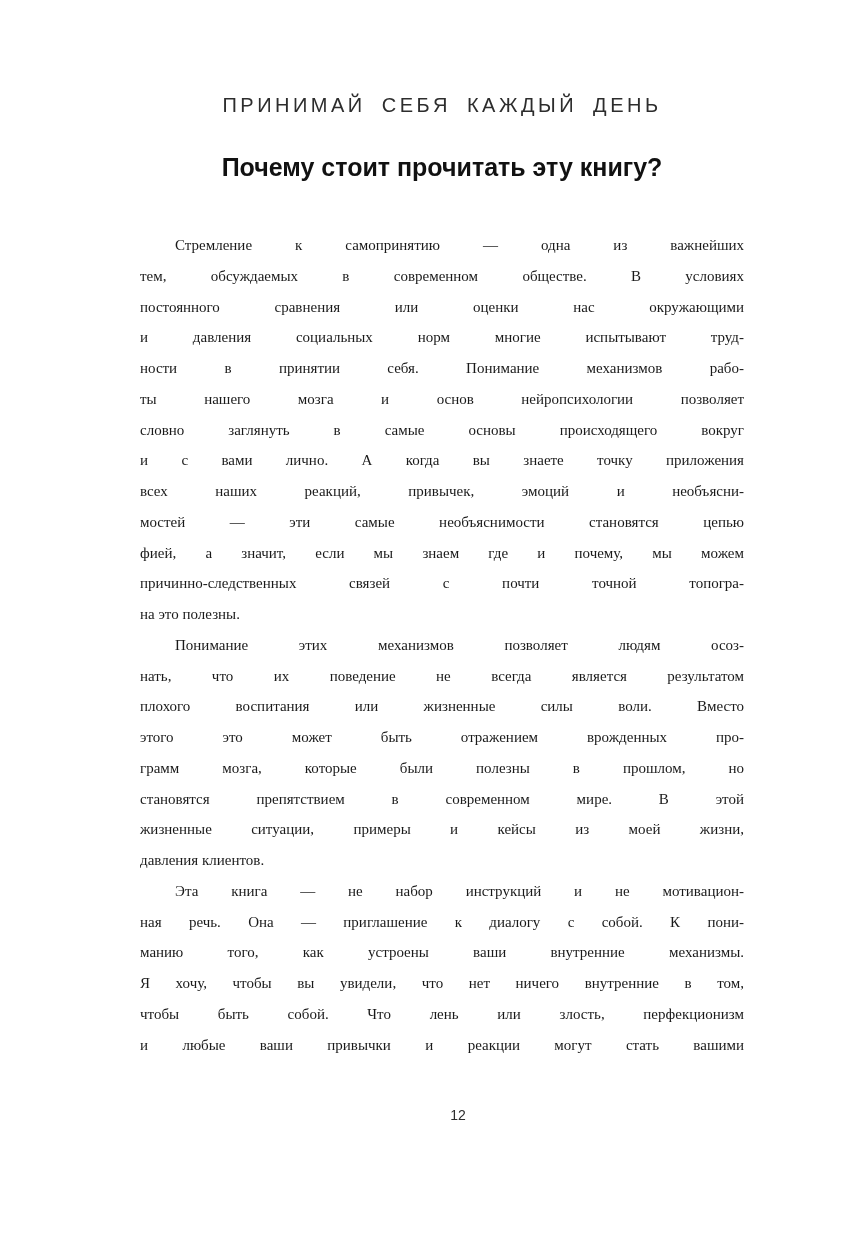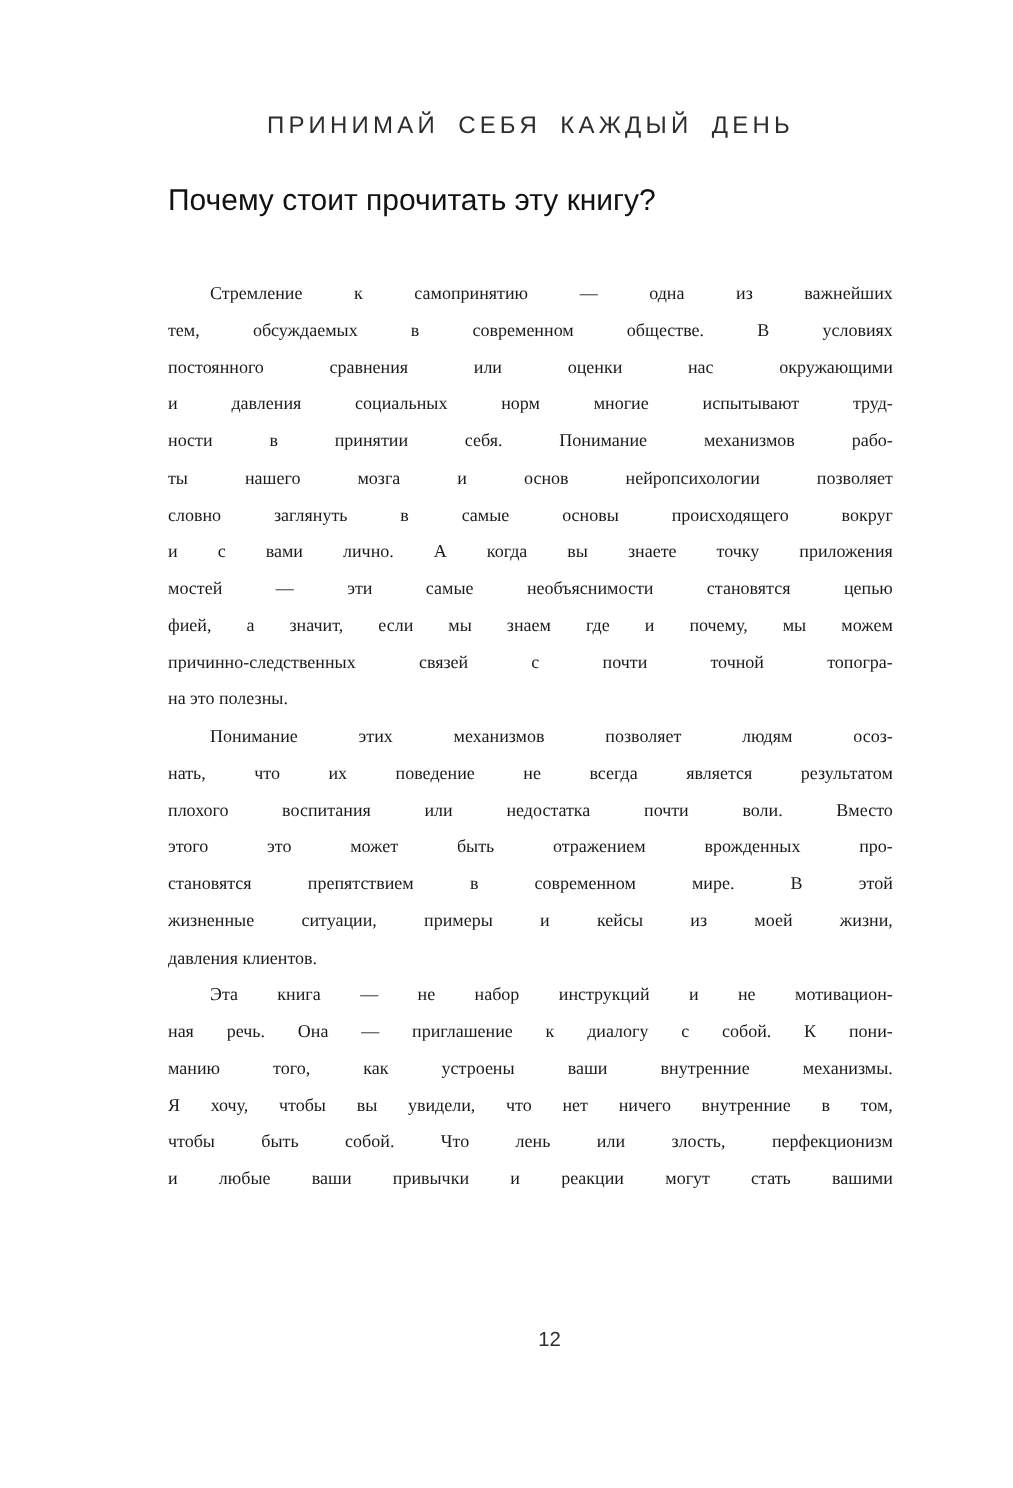--- a/index.html
+++ b/index.html
@@ -27,23 +27,24 @@
     letter-spacing: 3.5px;
     word-spacing: 7px;
     color: var(--head, #2d2d2d);
     white-space: nowrap;
   }
   .chapter-title {
     position: absolute;
     top: 153px;
     left: 140px;
     width: 604px;
+    text-align: center;
     font-family: "Liberation Sans", sans-serif;
     font-size: 25px;
-    font-weight: 400;
+    font-weight: 700;
     color: var(--heading, #111111);
     white-space: nowrap;
   }
   .body-text {
     position: absolute;
     top: 206px;
     left: 140px;
     width: 604px;
     font-family: "Liberation Serif", serif;
     font-size: 15px;
@@ -62,21 +63,21 @@
   .body-text .line.indent {
     text-indent: 35px;
   }
   .page-number {
     position: absolute;
     top: 1107px;
     left: 156px;
     width: 604px;
     text-align: center;
     font-family: "Liberation Sans", sans-serif;
-    font-size: 17px;
+    font-size: 14px;
     font-weight: 400;
     color: var(--head, #222222);
   }
 </style>
 </head>
 <body>
 
 <div class="page">
   <div class="running-head">ПРИНИМАЙ СЕБЯ КАЖДЫЙ ДЕНЬ</div>
 
@@ -84,28 +85,30 @@
 
   <div class="body-text">
       <div class="line indent">Стремление к самопринятию — одна из важнейших</div>
       <div class="line">тем, обсуждаемых в современном обществе. В условиях</div>
       <div class="line">постоянного сравнения или оценки нас окружающими</div>
       <div class="line">и давления социальных норм многие испытывают труд-</div>
       <div class="line">ности в принятии себя. Понимание механизмов рабо-</div>
       <div class="line">ты нашего мозга и основ нейропсихологии позволяет</div>
       <div class="line">словно заглянуть в самые основы происходящего вокруг</div>
       <div class="line">и с вами лично. А когда вы знаете точку приложения</div>
+      <div class="line">всех наших реакций, привычек, эмоций и необъясни-</div>
       <div class="line">мостей — эти самые необъяснимости становятся цепью</div>
       <div class="line">фией, а значит, если мы знаем где и почему, мы можем</div>
       <div class="line">причинно-следственных связей с почти точной топогра-</div>
       <div class="line flush">на это полезны.</div>
       <div class="line indent">Понимание этих механизмов позволяет людям осоз-</div>
       <div class="line">нать, что их поведение не всегда является результатом</div>
-      <div class="line">плохого воспитания или недостатка почти воли. Вместо</div>
+      <div class="line">плохого воспитания или жизненные силы воли. Вместо</div>
       <div class="line">этого это может быть отражением врожденных про-</div>
+      <div class="line">грамм мозга, которые были полезны в прошлом, но</div>
       <div class="line">становятся препятствием в современном мире. В этой</div>
       <div class="line">жизненные ситуации, примеры и кейсы из моей жизни,</div>
       <div class="line flush">давления клиентов.</div>
       <div class="line indent">Эта книга — не набор инструкций и не мотивацион-</div>
       <div class="line">ная речь. Она — приглашение к диалогу с собой. К пони-</div>
       <div class="line">манию того, как устроены ваши внутренние механизмы.</div>
       <div class="line">Я хочу, чтобы вы увидели, что нет ничего внутренние в том,</div>
       <div class="line">чтобы быть собой. Что лень или злость, перфекционизм</div>
       <div class="line">и любые ваши привычки и реакции могут стать вашими</div>
     </div>

